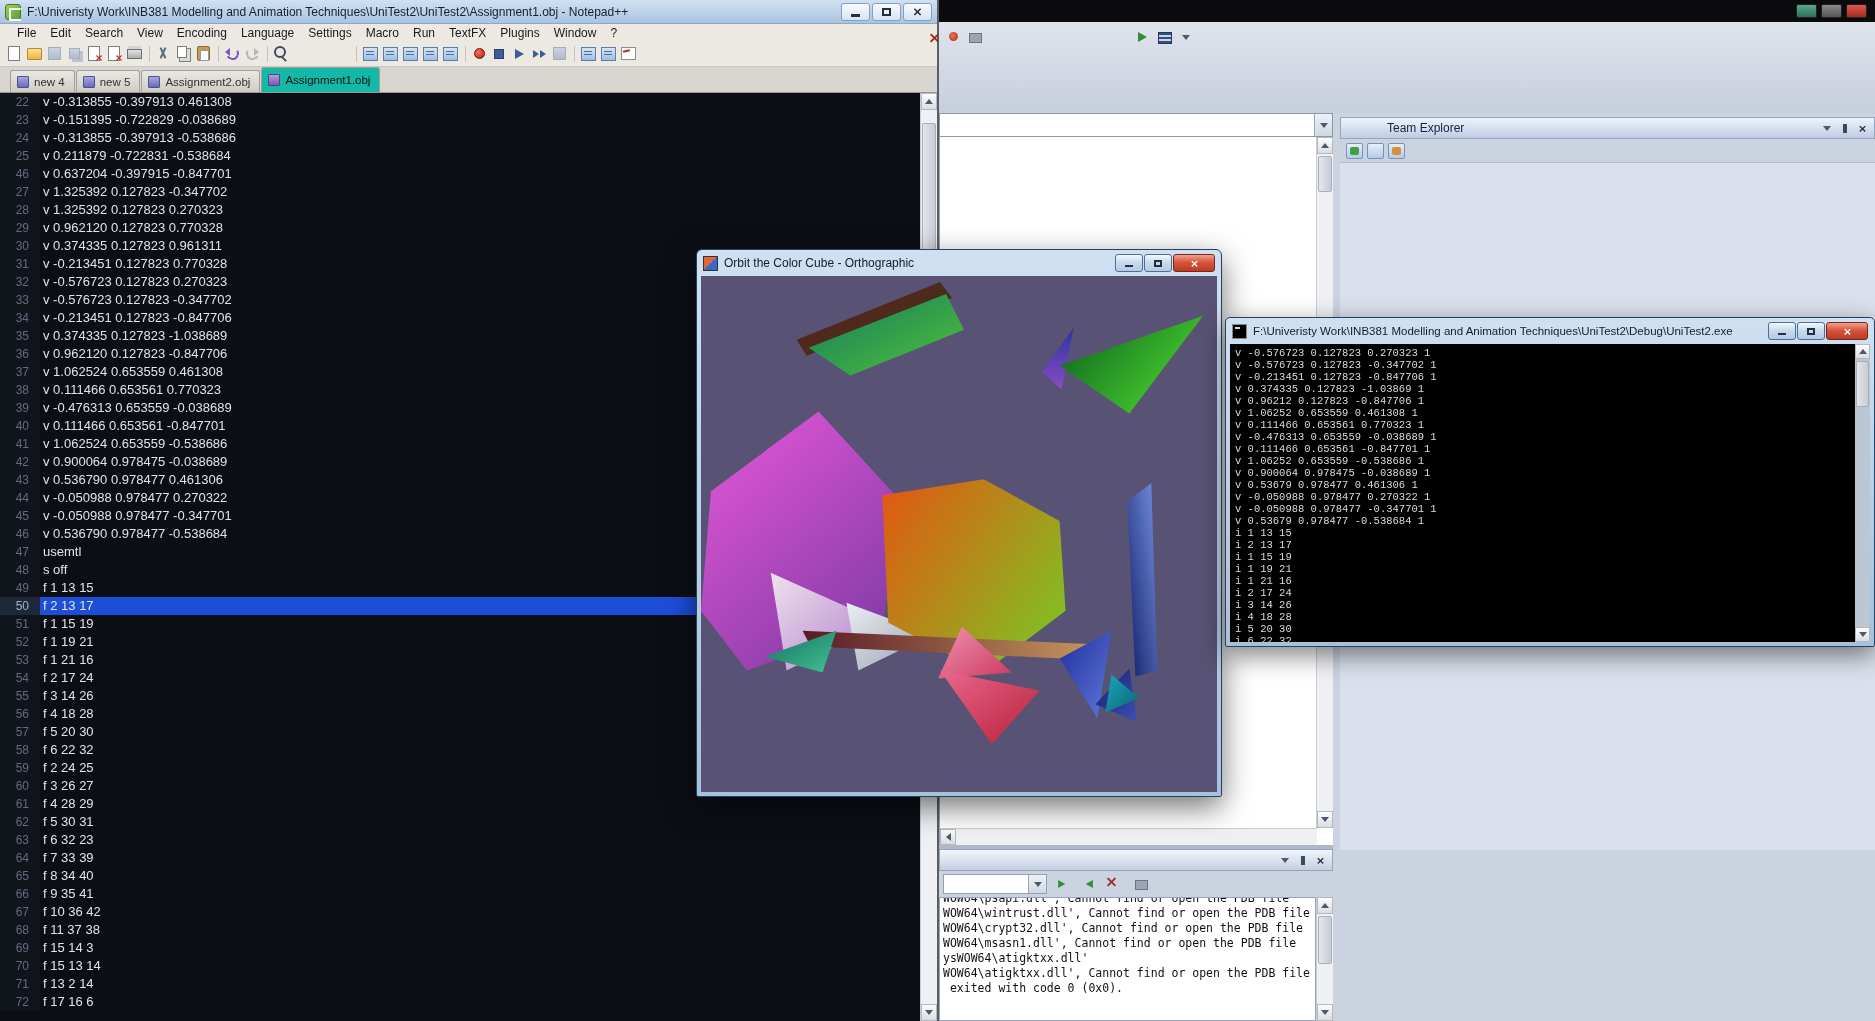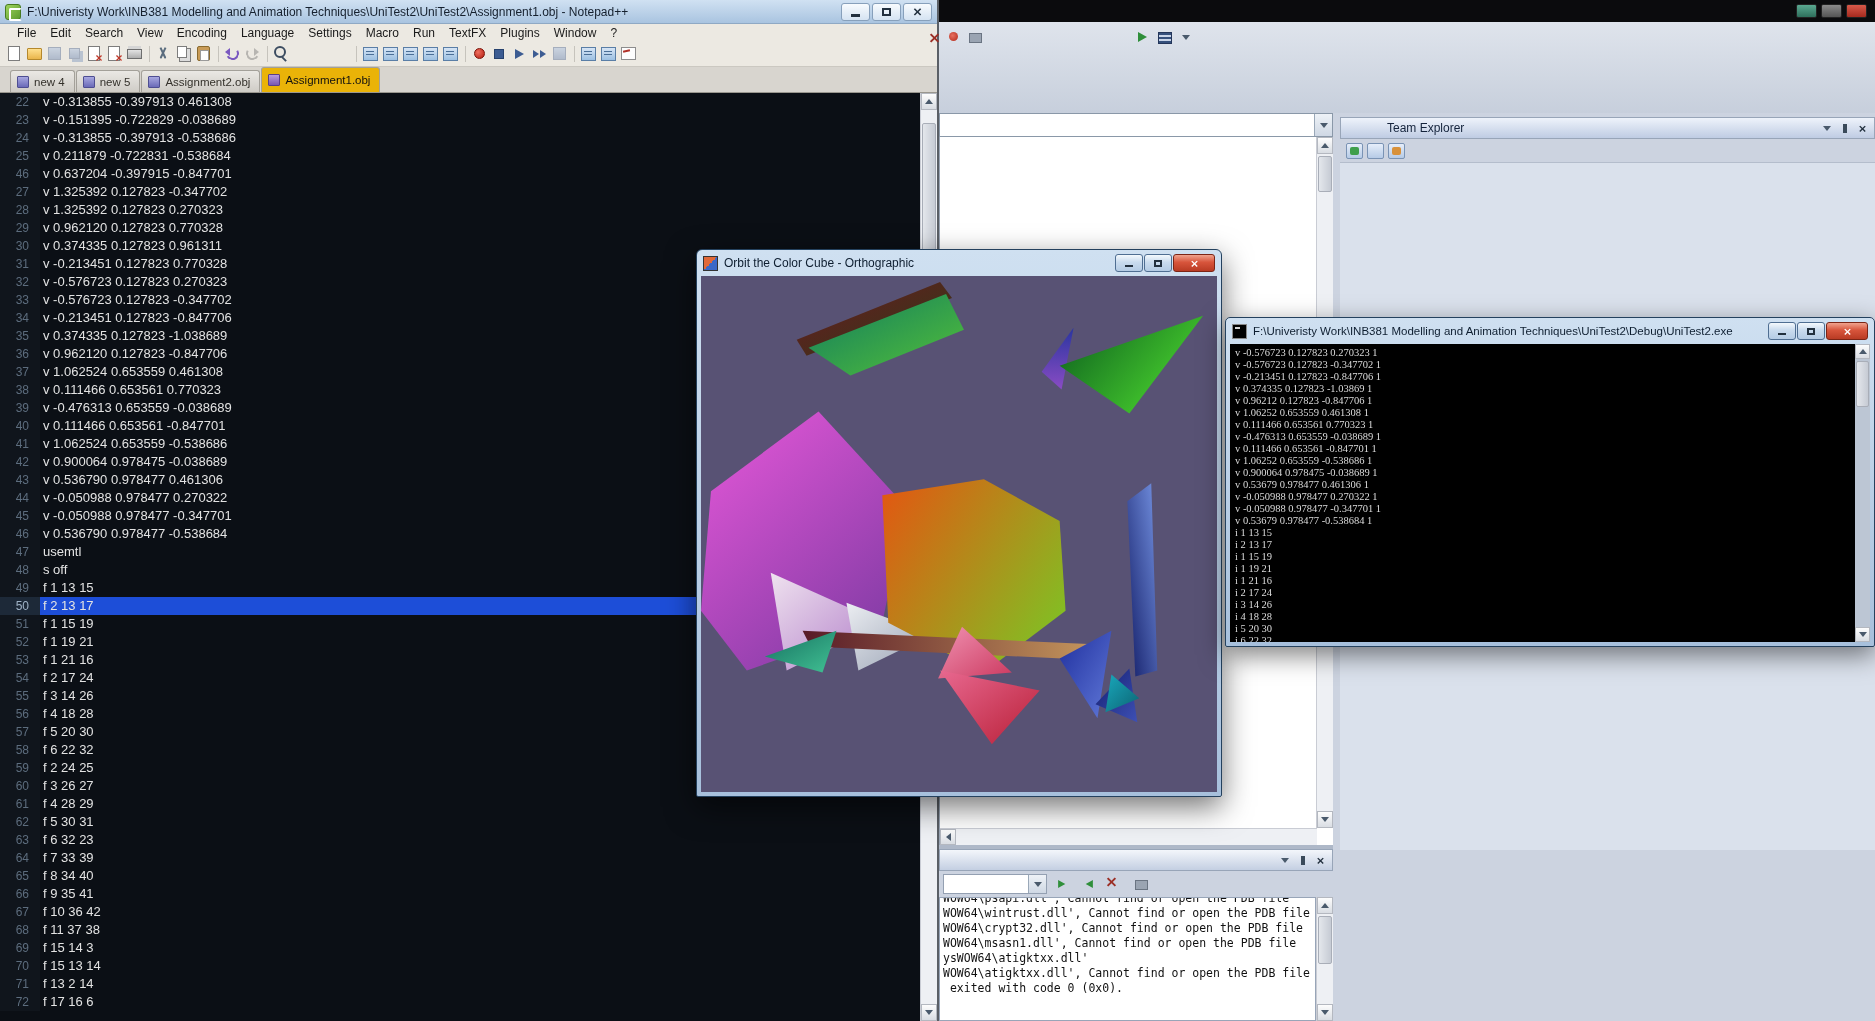--- a/index.html
+++ b/index.html
@@ -108,21 +108,21 @@
   .k-record::before{content:"";width:9px;height:9px;background:radial-gradient(circle at 35% 35%,#f07060,#b31c10);border:1px solid #7c1208;border-radius:50%}
   .k-stop::before{content:"";width:8px;height:8px;background:#3c5c92;border:1px solid #27426e}
   .k-play::before{content:"";border-left:9px solid #3c5c92;border-top:5px solid transparent;border-bottom:5px solid transparent}
   .k-playm::before{content:"";border-left:6px solid #3c5c92;border-top:4px solid transparent;border-bottom:4px solid transparent;margin-right:1px}
   .k-playm::after{content:"";border-left:6px solid #3c5c92;border-top:4px solid transparent;border-bottom:4px solid transparent}
   .k-abc::before{content:"";width:13px;height:11px;background:#fdfdfd;border:1px solid #8d8d8d}
   .k-abc::after{content:"";position:absolute;left:4px;top:5px;width:7px;height:2px;background:#b03028;transform:rotate(-12deg)}
 
   #npp-tabbar{height:26px;background:#d8d5cf;border-bottom:1px solid #9a978f;display:flex;align-items:flex-end;padding-left:10px}
   .tab{height:22px;display:flex;align-items:center;padding:0 9px 0 6px;font-size:11.5px;color:#33302a;background:linear-gradient(#eae8e4,#cfccc6);border:1px solid #a3a099;border-bottom:none;border-radius:3px 3px 0 0;margin-right:1px}
-  .tab.active{height:25px;background:#eab308;color:#111;position:relative;z-index:2}
+  .tab.active{height:25px;background:#14b8a6;color:#111;position:relative;z-index:2}
   .tab-disk{width:12px;height:12px;margin-right:5px;background:linear-gradient(#a8a8e0,#6a6ab8);border:1px solid #4e4e92;border-radius:1px}
   .tab.active .tab-disk{background:linear-gradient(#b89ae0,#7a58b0);border-color:#5a3e8a}
 
   #npp-editor{position:absolute;left:0;top:93px;right:0;bottom:0;background:#0b0f15}
   #npp-ed-body{position:absolute;left:0;top:0;right:17px;bottom:0;overflow:hidden;font-family:Liberation Sans, sans-serif;font-size:13px}
   .ed-row{display:flex;height:18px;line-height:18px}
   .ed-row .ln{flex:0 0 40px;text-align:right;padding-right:11px;color:#5d6d7e;background:#10151c;font-size:12px}
   .ed-row .code{color:#e3e3e3;white-space:pre;padding-left:3px}
   .ed-row.current{background:#1d4ed8}
   .ed-row.current .ln{background:#1d2938;color:#9fb2c6}
@@ -136,21 +136,21 @@
   .aero-btn.close{width:42px;background:linear-gradient(#f0a38e,#d8553c 45%,#b93b24);border-color:#7c2516}
   #orbit-icon{width:15px;height:15px;border:1px solid #333;background:linear-gradient(135deg,#e06838 0 50%,#3a68c8 50% 100%)}
   #orbit-content{position:absolute;left:4px;top:26px;right:4px;bottom:4px;overflow:hidden}
   #orbit-svg{position:absolute;left:0;top:0;width:100%;height:100%}
 
   
   #console{position:absolute;left:1225px;top:317px;width:650px;height:330px;z-index:40;background:linear-gradient(#cfe0f1,#a7c0dc);border:1px solid #24415e;border-radius:5px 5px 2px 2px;box-shadow:0 8px 26px rgba(0,0,0,.5)}
   #console-icon{width:15px;height:15px;background:#000;border:1px solid #8a8a8a;position:relative}
   #console-icon::before{content:"";position:absolute;left:2px;top:2px;width:5px;height:2px;background:#d8d8d8}
   #console-content{position:absolute;left:4px;top:26px;right:4px;bottom:4px;background:#000;overflow:hidden}
-  #console-lines{position:absolute;left:5px;top:3px;right:16px;font-family:Liberation Serif, serif;font-size:10.5px;line-height:12px;color:#dcdcdc}
+  #console-lines{position:absolute;left:5px;top:3px;right:16px;font-family:Liberation Mono, monospace;font-size:10.5px;line-height:12px;color:#dcdcdc}
   .console-line{white-space:pre}
   #console-vscroll{position:absolute;right:0;top:0;bottom:0;width:15px;background:#bcc6d4}
   #console-vscroll .sb-btn{width:15px;height:15px}
   #console-vscroll .sb-thumb{width:13px}
 </style>
 </head>
 <body>
 
 <div id="screen">
 

